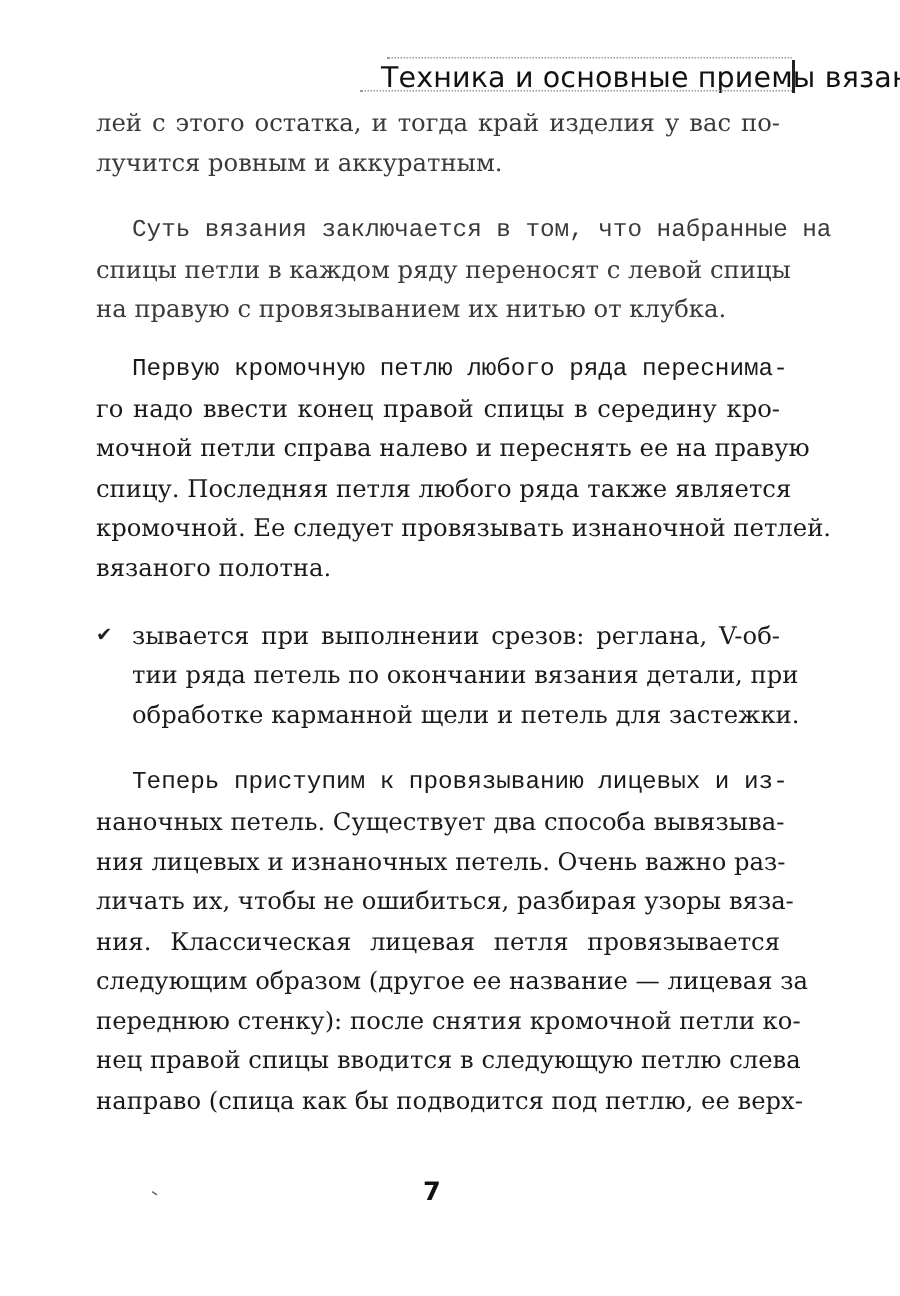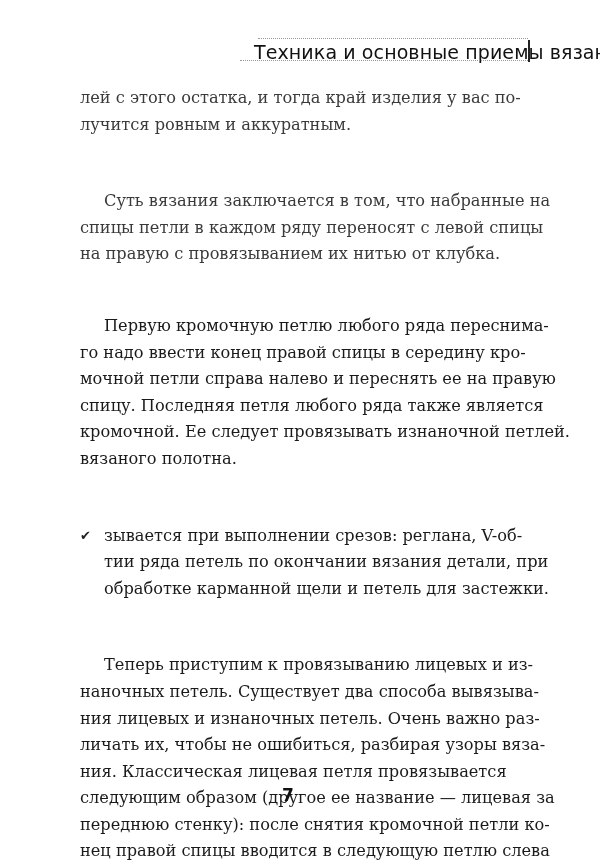--- a/index.html
+++ b/index.html
@@ -25,21 +25,21 @@
   }
   .running-head .title {
     position: absolute; left: 14px; top: 5px;
     font-family: "DejaVu Sans", "Liberation Sans", sans-serif;
     font-size: 19px; color: #111; letter-spacing: 0.1px; white-space: nowrap;
   }
   .content {
     position: absolute; left: 64px; top: 69px; width: 456px;
     font-size: 16.2px; line-height: 26.6px;
   }
-  .para { margin: 16px; text-align: justify; }
+  .para { margin: 0; text-align: justify; }
   .para .line { display: block; text-align: justify; text-align-last: justify; white-space: nowrap; }
   .para .line.last { text-align-last: left; }
   .gap { height: 13px; }
   .gap-lg { height: 18px; }
   .faded { color: #3a3a3a; }
   .note {
     position: relative; padding-left: 24px;
   }
   .note .check {
     position: absolute; left: 0; top: 0;
@@ -47,21 +47,21 @@
   }
   .page-number {
     position: absolute; top: 785px; left: 282px;
     font-family: "DejaVu Sans", "Liberation Sans", sans-serif;
     font-weight: bold; font-size: 17px; color: #111;
   }
   .speck {
     position: absolute; left: 101px; top: 795px; width: 4px; height: 1px;
     background: #666; transform: rotate(35deg);
   }
-  .first-indent { padding-left: 24px; }
+  .first-indent { padding-left: 24px; font-family: Liberation Mono, monospace; }
 </style>
 </head>
 <body>
 
 <div class="running-head">
   <div class="rule-top"></div>
   <span class="title">Техника и основные приемы вязания</span>
   <div class="rule-bottom"></div>
   <div class="vbar"></div>
 </div>

